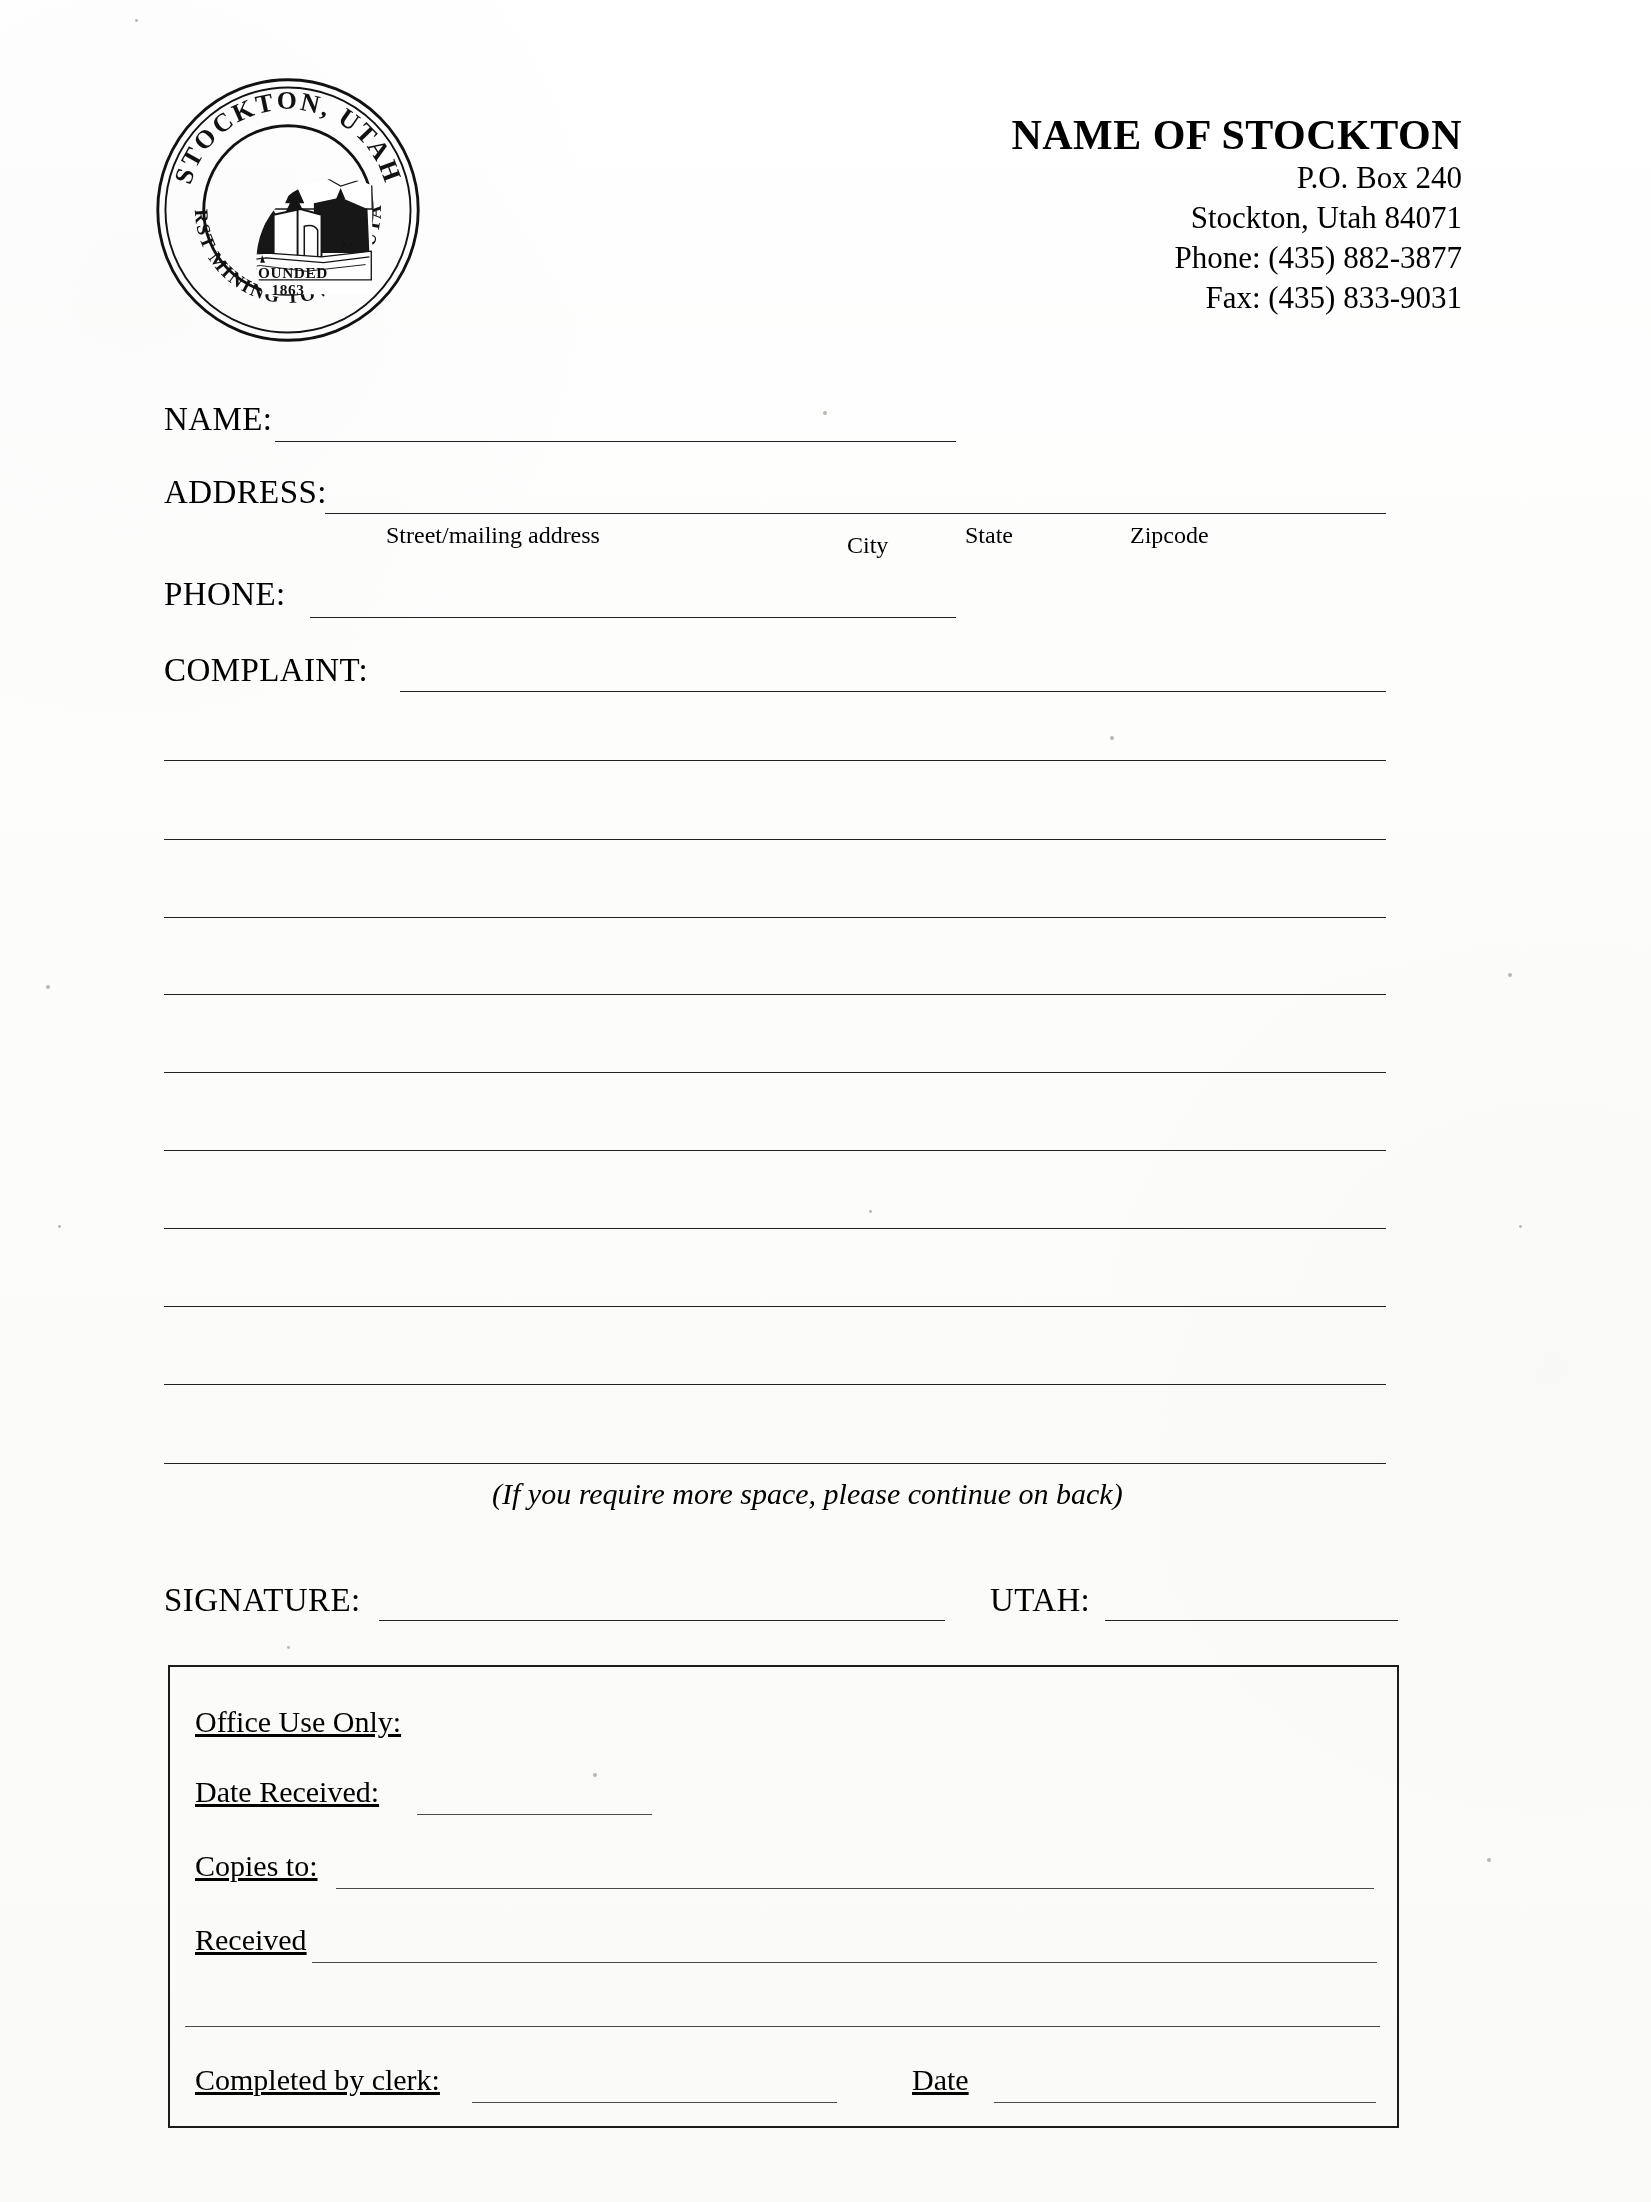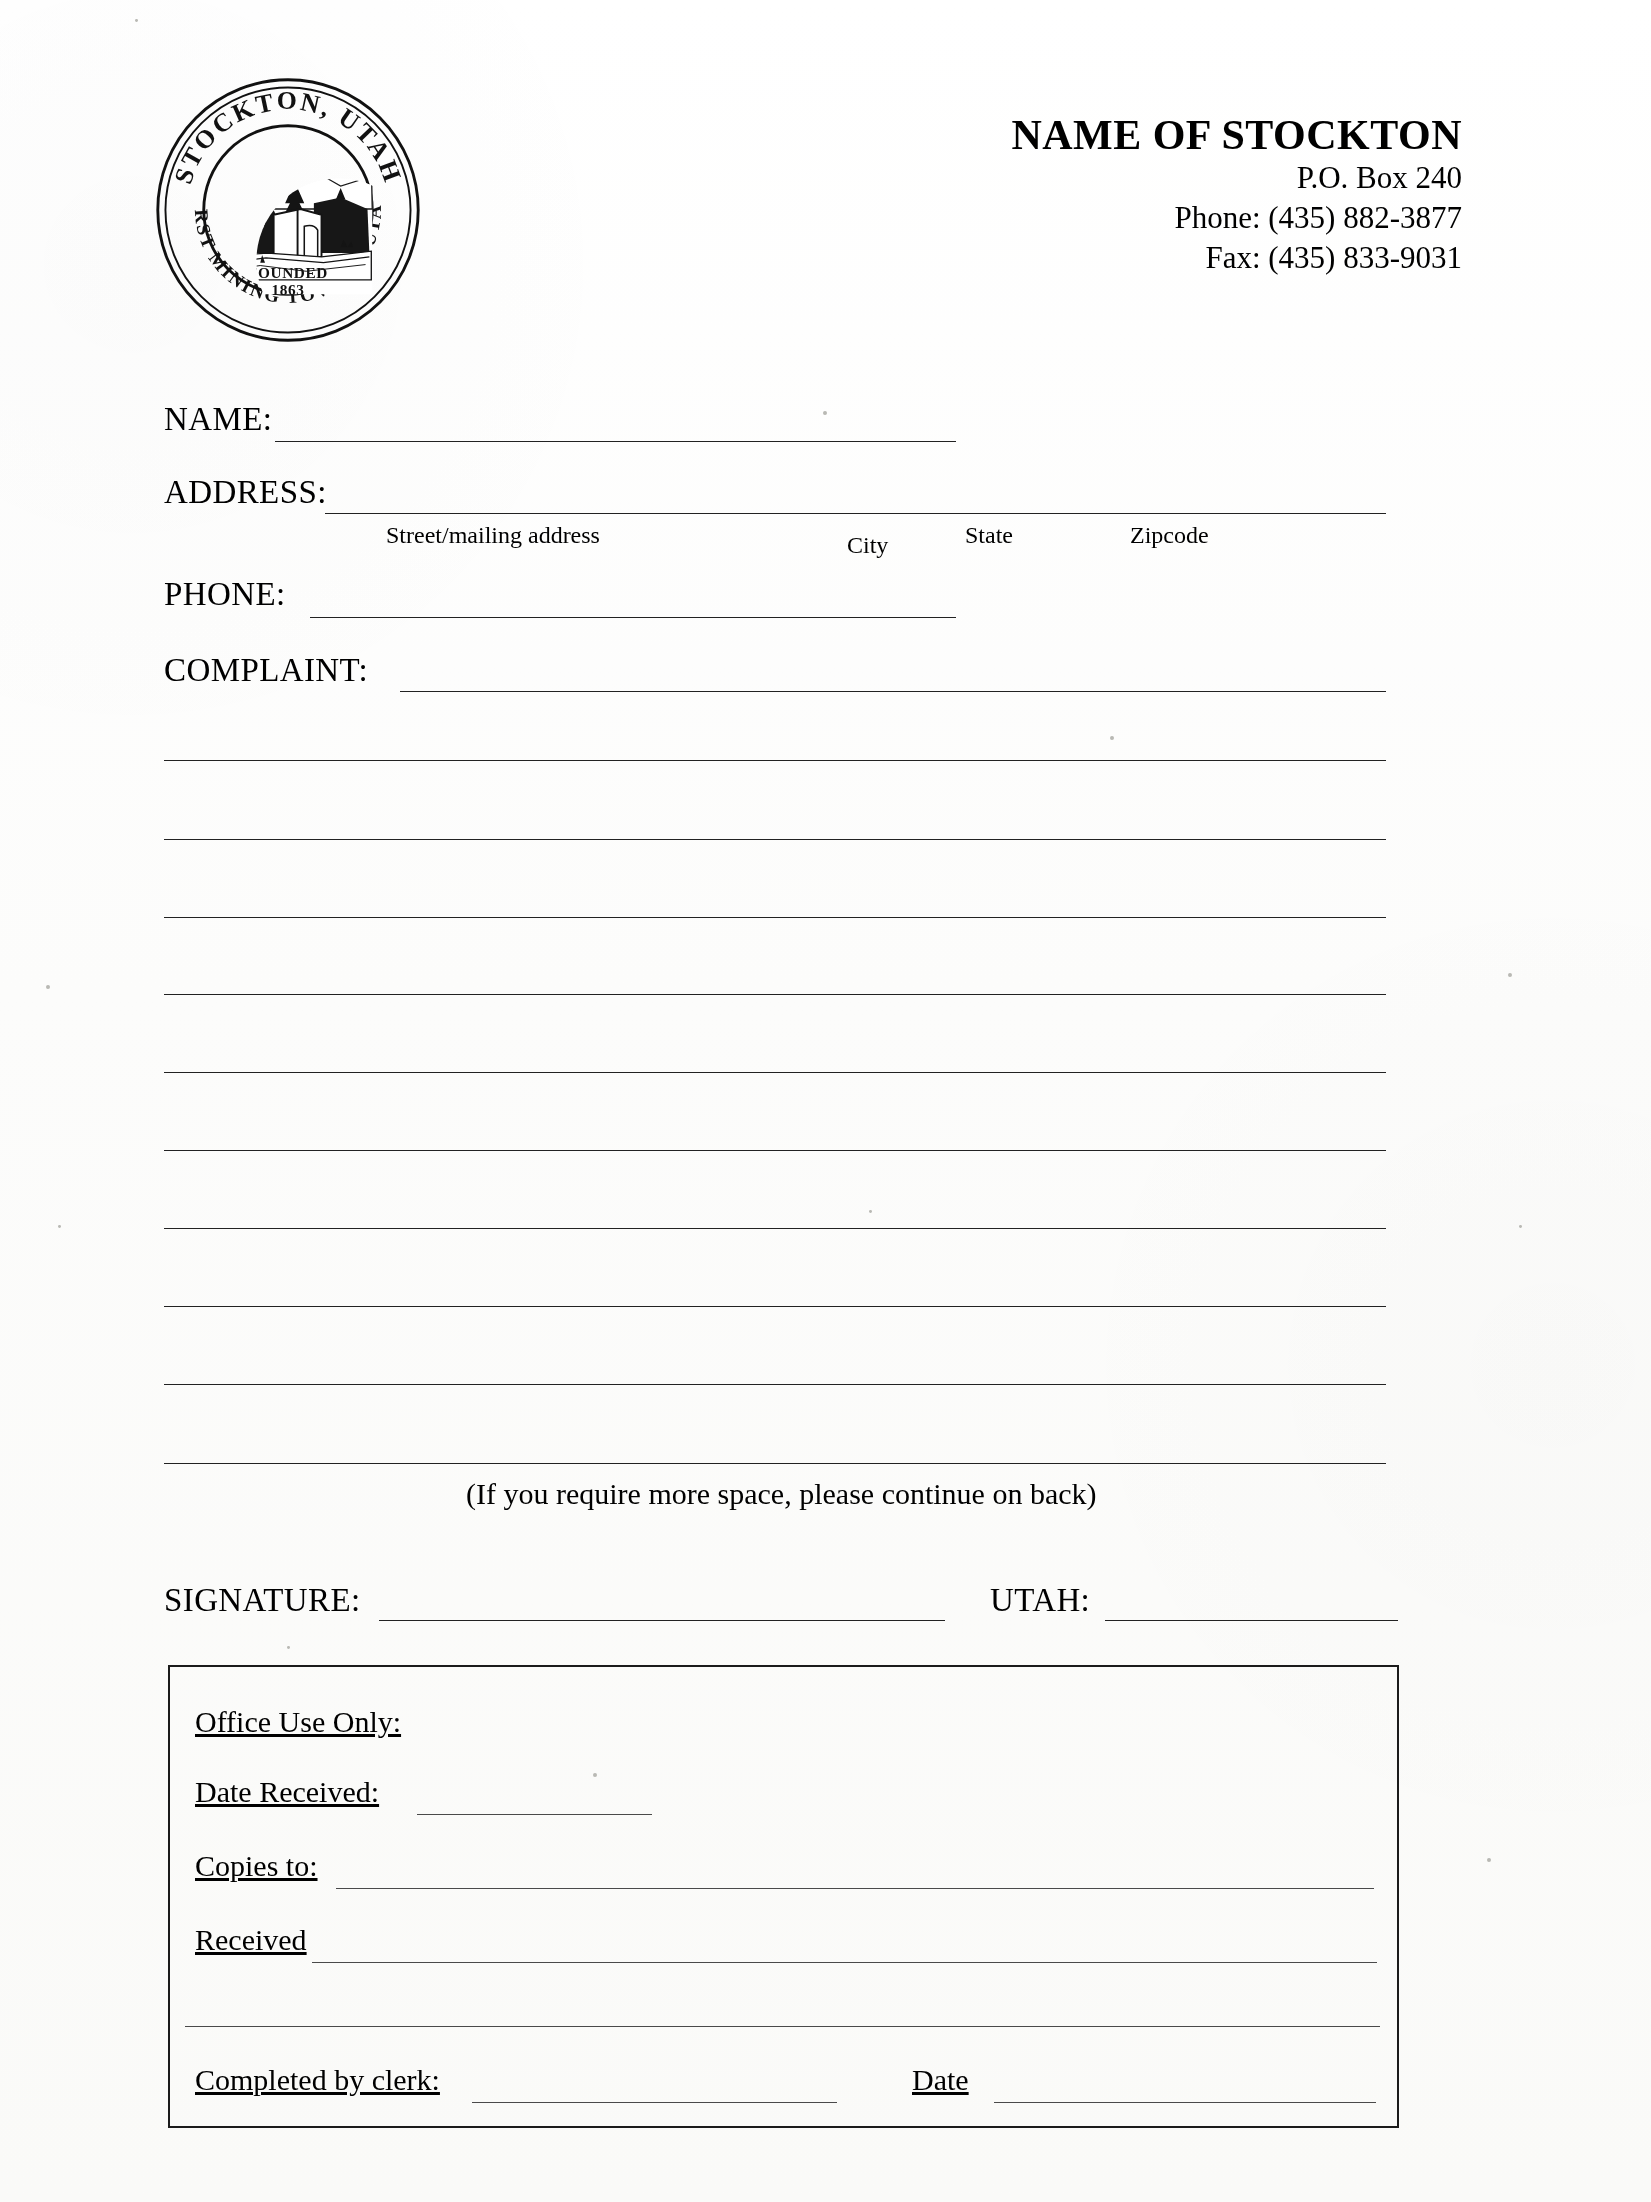--- a/index.html
+++ b/index.html
@@ -177,20 +177,21 @@
 
         <text x="141" y="212" text-anchor="middle" font-family="Liberation Serif, serif" font-size="16" font-weight="bold" fill="#111" letter-spacing="0.6">FOUNDED</text>
         <text x="141" y="230" text-anchor="middle" font-family="Liberation Serif, serif" font-size="16" font-weight="bold" fill="#111" letter-spacing="0.6">1863</text>
       </g>
     </svg>
   </div>
 
   <div id="header">
     <div class="town-title">NAME OF STOCKTON</div>
     <div class="addr-line">P.O. Box 240</div>
+    <div class="addr-line">Stockton, Utah 84071</div>
     <div class="addr-line">Phone: (435) 882-3877</div>
     <div class="addr-line">Fax: (435) 833-9031</div>
   </div>
 
   <div class="fieldlabel" style="left:164px; top:401px;">NAME:</div>
   <div class="rule" style="left:275px; top:441px; width:681px;"></div>
 
   <div class="fieldlabel" style="left:164px; top:474px;">ADDRESS:</div>
   <div class="rule" style="left:325px; top:513px; width:1061px;"></div>
 
@@ -209,21 +210,21 @@
   <div class="rule" style="left:164px; top:839px;  width:1222px;"></div>
   <div class="rule" style="left:164px; top:917px;  width:1222px;"></div>
   <div class="rule" style="left:164px; top:994px; width:1222px;"></div>
   <div class="rule" style="left:164px; top:1072px; width:1222px;"></div>
   <div class="rule" style="left:164px; top:1150px; width:1222px;"></div>
   <div class="rule" style="left:164px; top:1228px; width:1222px;"></div>
   <div class="rule" style="left:164px; top:1306px; width:1222px;"></div>
   <div class="rule" style="left:164px; top:1384px; width:1222px;"></div>
   <div class="rule" style="left:164px; top:1463px; width:1222px;"></div>
 
-  <div class="note" style="left:466px; top:1477px;">(If you require more space,  please continue on back)</div>
+  <div class="note" style="left:492px; top:1477px;font-style:italic;">(If you require more space,  please continue on back)</div>
 
   <div class="fieldlabel" style="left:164px; top:1582px;">SIGNATURE:</div>
   <div class="rule" style="left:379px; top:1620px; width:566px;"></div>
 
   <div class="fieldlabel" style="left:990px; top:1582px;">UTAH:</div>
   <div class="rule" style="left:1105px; top:1620px; width:293px;"></div>
 
   <div id="office-box"></div>
 
   <div class="boxlabel" style="left:195px; top:1705px;">Office Use Only:</div>

